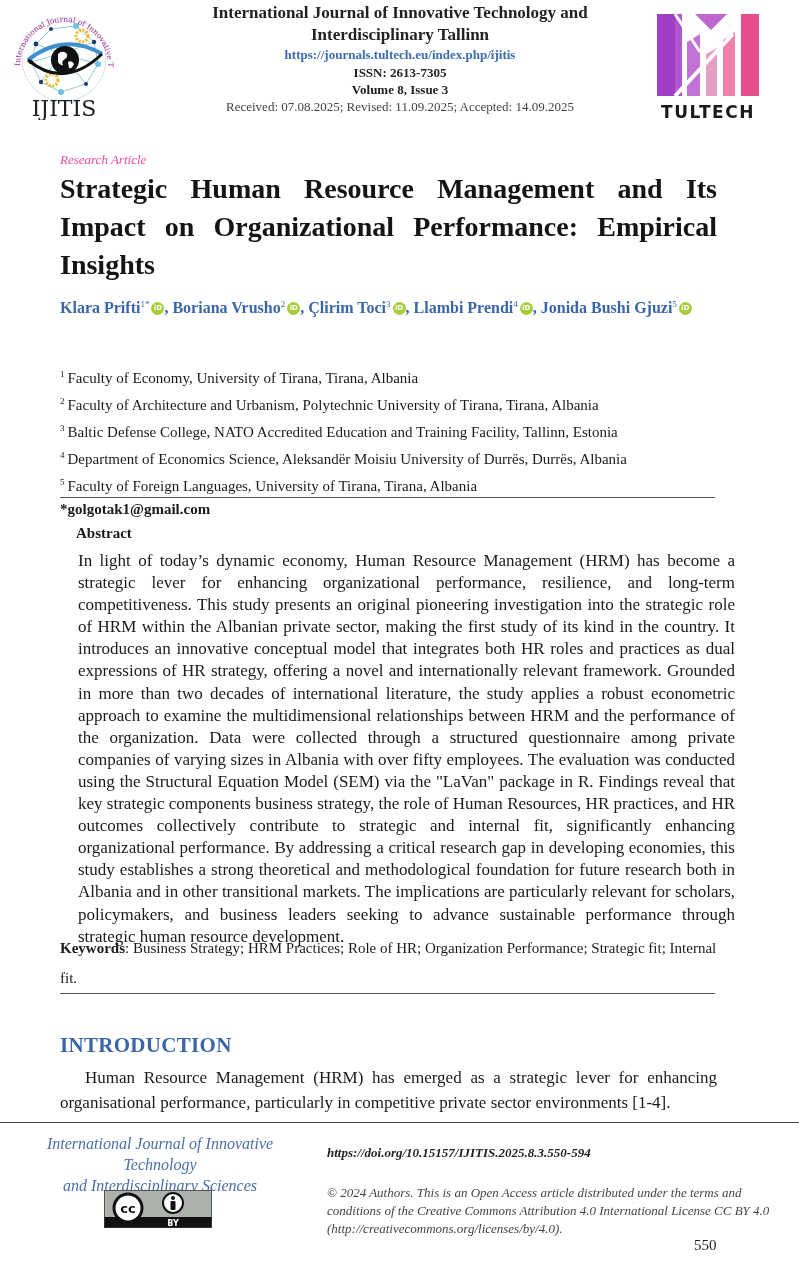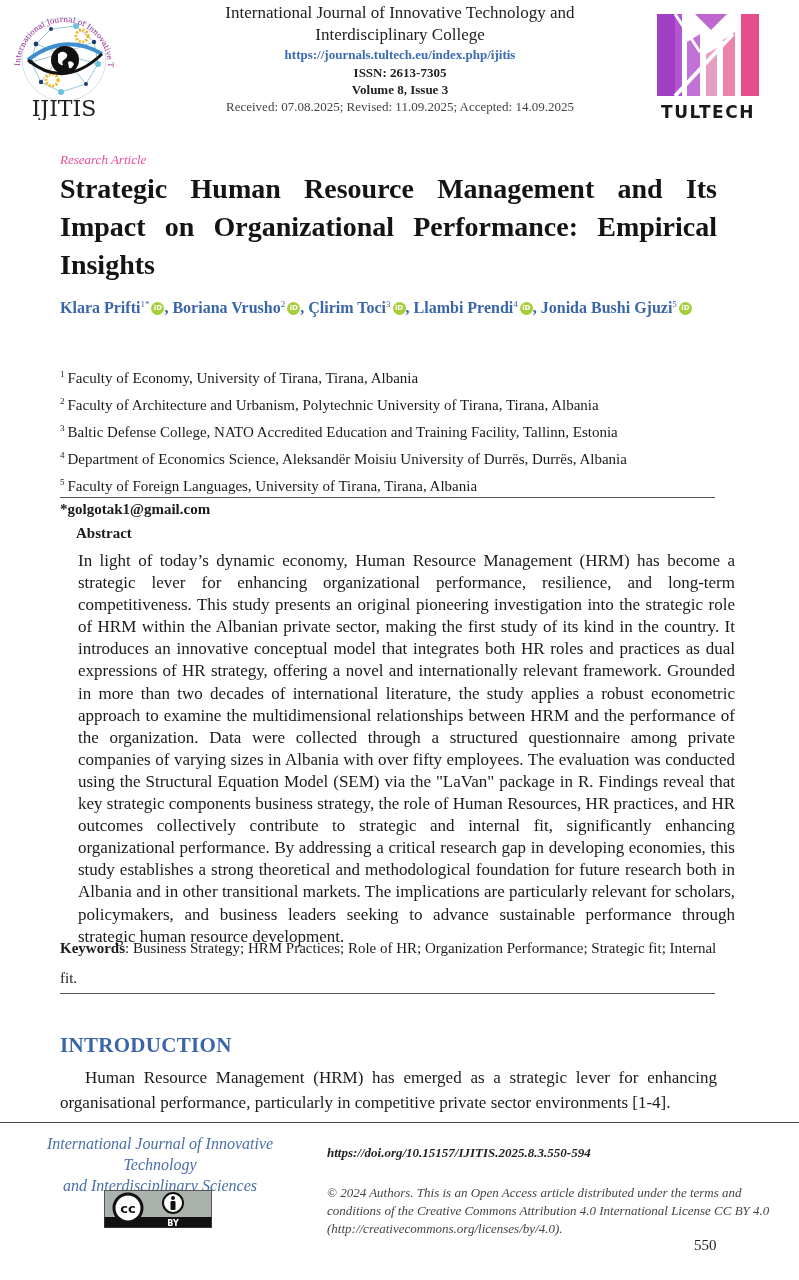--- a/index.html
+++ b/index.html
@@ -4,21 +4,21 @@
 <style>
   html, body { margin: 0; padding: 0; background: #ffffff; }
   body { width: 799px; height: 1280px; position: relative; overflow: hidden;
          font-family: "Liberation Serif", "DejaVu Serif", serif; color: #1a1a1a; }
   .abs { position: absolute; }
 
   
   .logo-ijitis { left: 6px; top: 4px; width: 116px; height: 116px; }
   .logo-tultech { left: 655px; top: 12px; width: 110px; height: 110px; }
   .hdr { left: 190px; top: 2px; width: 420px; text-align: center; }
-  .hdr .jt { font-weight: normal; font-size: 17px; line-height: 22px; color: #222; }
+  .hdr .jt { font-weight: bold; font-size: 17px; line-height: 22px; color: #222; }
   .hdr .url { font-weight: bold; font-size: 13px; line-height: 18px; color: #3b6bb0; }
   .hdr .line { font-weight: bold; font-size: 13px; line-height: 17px; color: #222; }
   .hdr .rcv { font-size: 13px; line-height: 18px; color: #444; }
 
   .art-type { left: 60px; top: 152px; font-style: italic; font-size: 13px; color: #ec4899; }
   .title { left: 60px; top: 170px; width: 657px; font-weight: bold; font-size: 28px;
            line-height: 38px; text-align: justify; text-align-last: left; color: #141414; }
   .authors { left: 60px; top: 292px; width: 660px; font-weight: bold; font-size: 16px;
              line-height: 24px; color: #3a66a8; }
   .authors sup { font-size: 9px; font-weight: normal; color: #3a66a8; }
@@ -87,21 +87,21 @@
   <circle cx="59" cy="56" r="14" fill="#111"></circle>
   <path d="M52 50 q4 -4 8 -1 q3 3 -1 6 q-4 2 -2 6 q-3 1 -5 -3 z M62 58 q4 -2 6 2 q-2 5 -5 4 z" fill="#fff"></path>
   <text font-family="DejaVu Serif, serif" font-size="7.5" fill="#9b2a8d">
     <textPath href="#ringPath">International Journal of Innovative Technology &amp; Interdisciplinary Sciences</textPath>
   </text>
   <text x="58" y="112" text-anchor="middle" font-family="DejaVu Serif, serif" font-size="22" fill="#222">IJITIS</text>
 </svg>
 
 <div class="abs hdr">
   <div class="jt">International Journal of Innovative Technology and</div>
-  <div class="jt">Interdisciplinary College</div>
+  <div class="jt">Interdisciplinary Tallinn</div>
   <div class="url">https://journals.tultech.eu/index.php/ijitis</div>
   <div class="line">ISSN: 2613-7305</div>
   <div class="line">Volume 8, Issue 3</div>
   <div class="rcv">Received: 07.08.2025; Revised: 11.09.2025; Accepted: 14.09.2025</div>
 </div>
 
 <svg class="abs logo-tultech" viewBox="0 0 110 110">
   <polygon points="2,2 20,2 20,84 2,84" fill="#a23ec4"></polygon>
   <polygon points="20,2 27,2 27,84 20,84" fill="#b257cf"></polygon>
   <polygon points="32,30 45,22 45,84 32,84" fill="#c272d6"></polygon>

